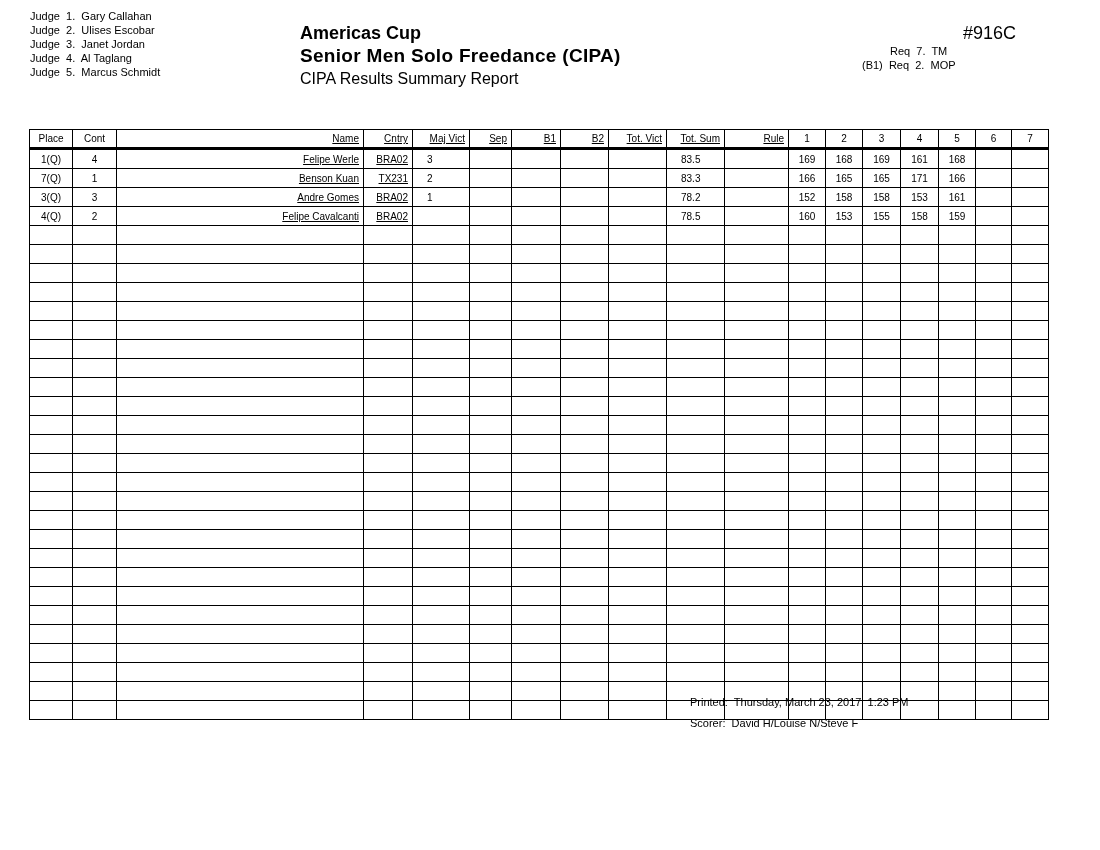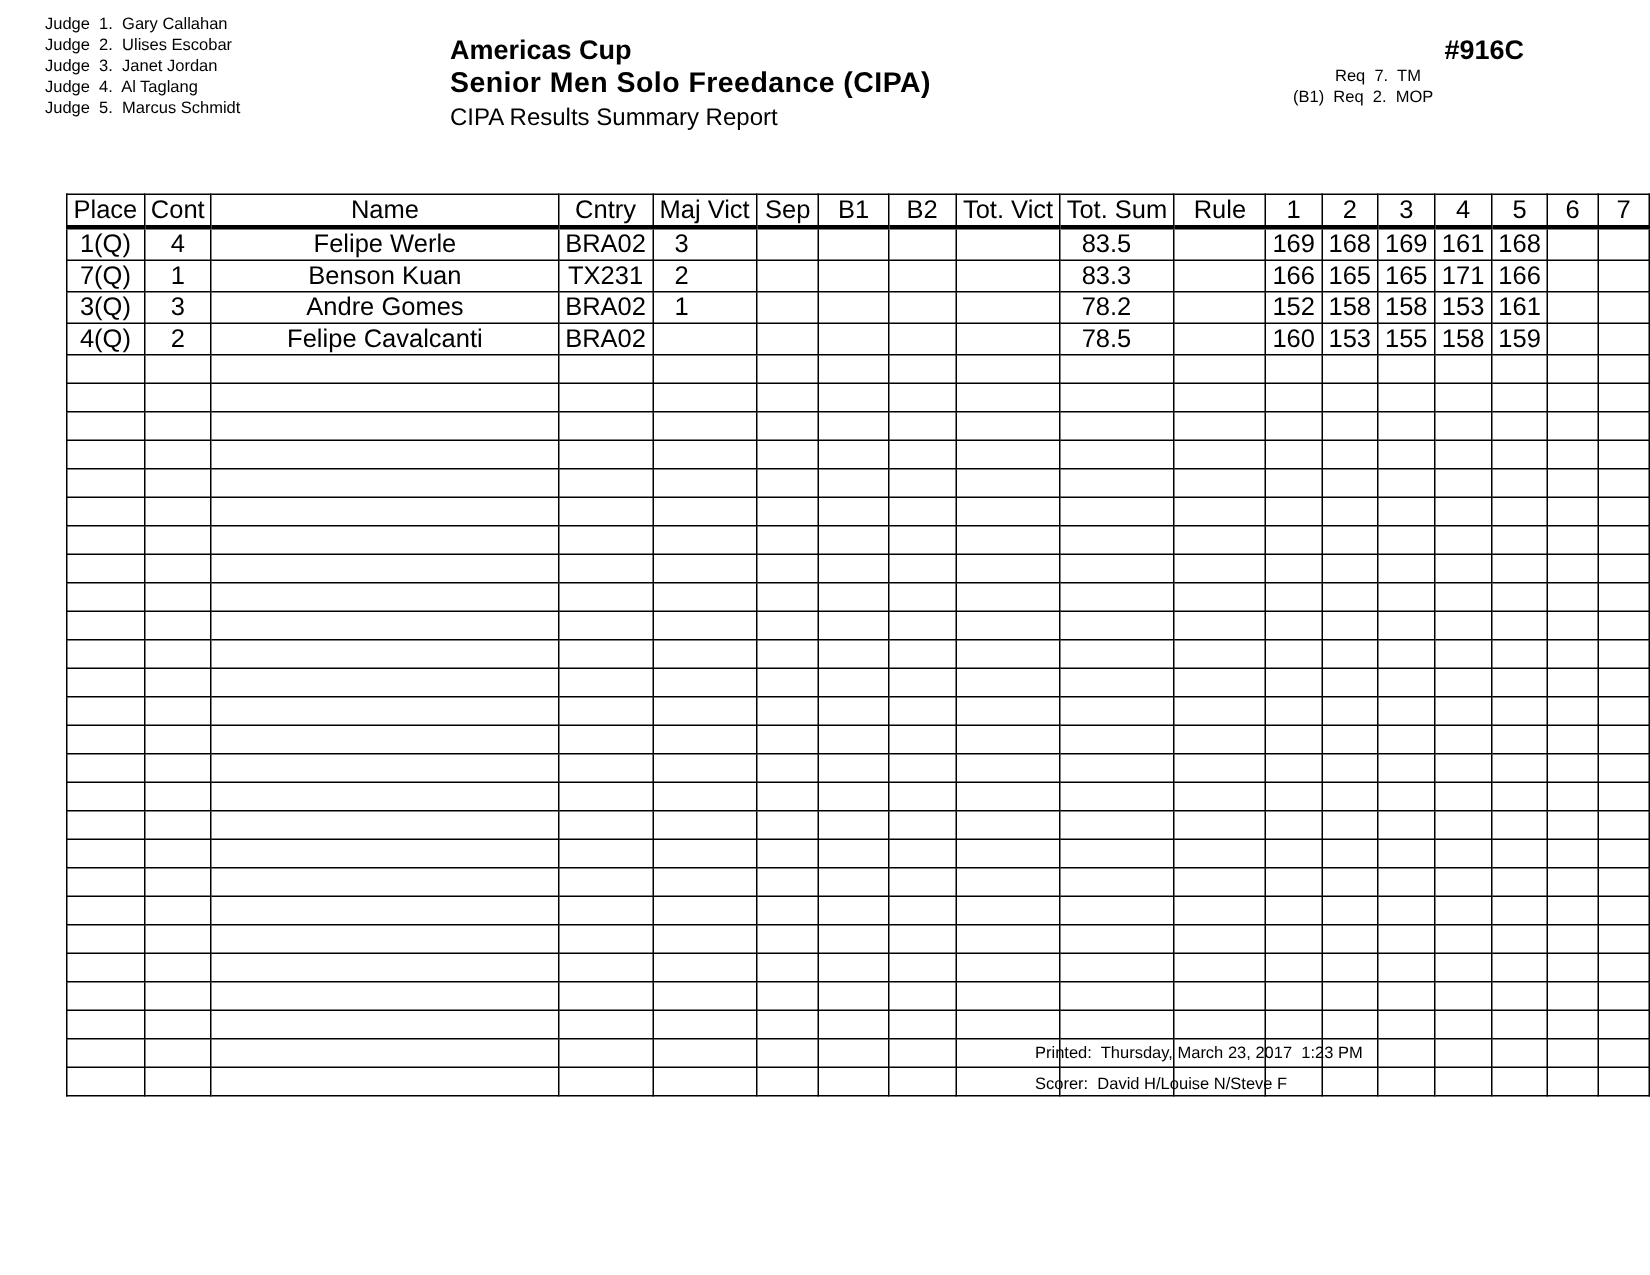--- a/index.html
+++ b/index.html
@@ -5,32 +5,32 @@
   html, body { margin: 0; padding: 0; background: #ffffff; }
   body { width: 1100px; height: 850px; position: relative; overflow: hidden;
          font-family: "Liberation Sans", "DejaVu Sans", sans-serif; color: #000; }
   .judges { position: absolute; left: 30px; top: 9px; font-size: 11px; line-height: 14px; }
   .judges div { white-space: pre; }
   .title-block { position: absolute; left: 300px; width: 504px; top: 22px; text-align: left; }
   .title-block .t1 { font-size: 18px; font-weight: bold; line-height: 22px; }
   .title-block .t2 { font-size: 15px; line-height: 18px; }
   .title-block .t3 { font-size: 19px; font-weight: bold; line-height: 24px; letter-spacing: 0.3px; }
   .title-block .t4 { font-size: 16px; line-height: 20px; margin-top: 1px; }
-  .event-id { position: absolute; left: 963px; top: 23px; font-size: 18px; font-weight: bold; }
+  .event-id { position: absolute; left: 963px; top: 23px; font-size: 18px; font-weight: normal; }
   .reqs { position: absolute; left: 862px; top: 44px; font-size: 11px; line-height: 14px; }
   .reqs div { white-space: pre; }
   .reqs .r1 { padding-left: 28px; }
 
-  table.results { position: absolute; left: 44px; top: 129px; border-collapse: collapse;
-                  font-size: 17px; table-layout: fixed; }
+  table.results { position: absolute; left: 29px; top: 129px; border-collapse: collapse;
+                  font-size: 10px; table-layout: fixed; }
   table.results th, table.results td { border: 1px solid #000; height: 18px; padding: 0 4px;
                   white-space: nowrap; overflow: hidden; font-weight: normal; }
   table.results thead th { border-bottom: 3px solid #000; height: 17px; }
   .c { text-align: center; }
-  .l { text-align: center; }
+  .l { text-align: right; text-decoration: underline; }
   .pl { padding-left: 14px !important; }
 
   .footer { position: absolute; left: 690px; top: 692px; font-size: 11px; line-height: 21px; }
   .footer div { white-space: pre; }
 </style>
 </head>
 <body>
 
 <div class="judges">
   <div>Judge  1.  Gary Callahan</div>

